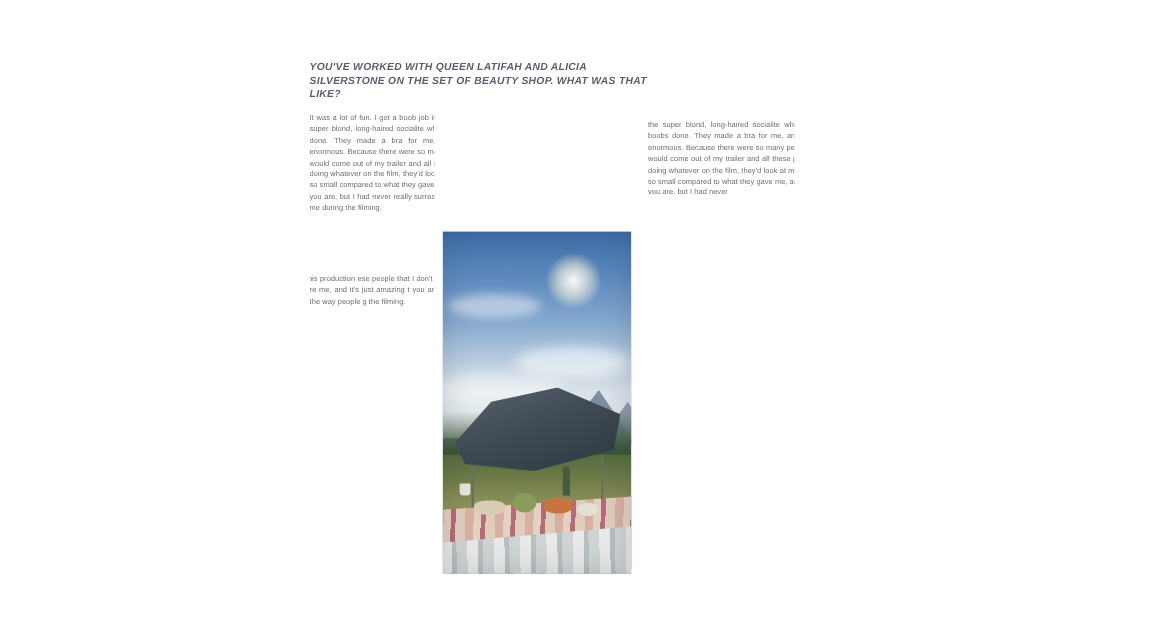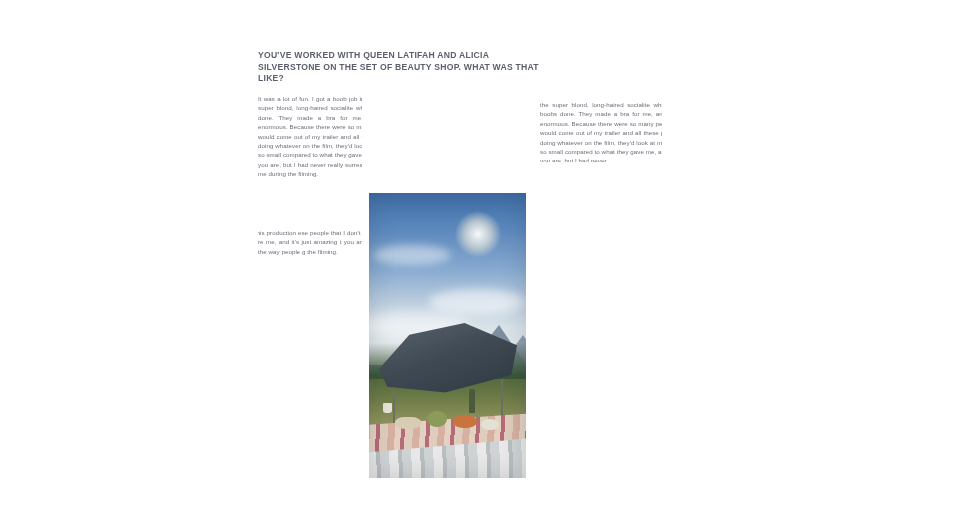--- a/index.html
+++ b/index.html
@@ -29,20 +29,21 @@
     position: absolute;
     left: 258px;
     top: 50px;
     width: 460px;
   }
 
   .headline {
     width: 283px;
     font-family: "Liberation Sans", sans-serif;
     font-weight: bold;
+    font-style: italic;
     font-size: 8.6px;
     line-height: 11.5px;
     letter-spacing: 0.25px;
     color: #5b5f6b;
     text-transform: uppercase;
     margin: 0 0 5px 0;
   }
 
   .body-text {
     font-size: 6.2px;

